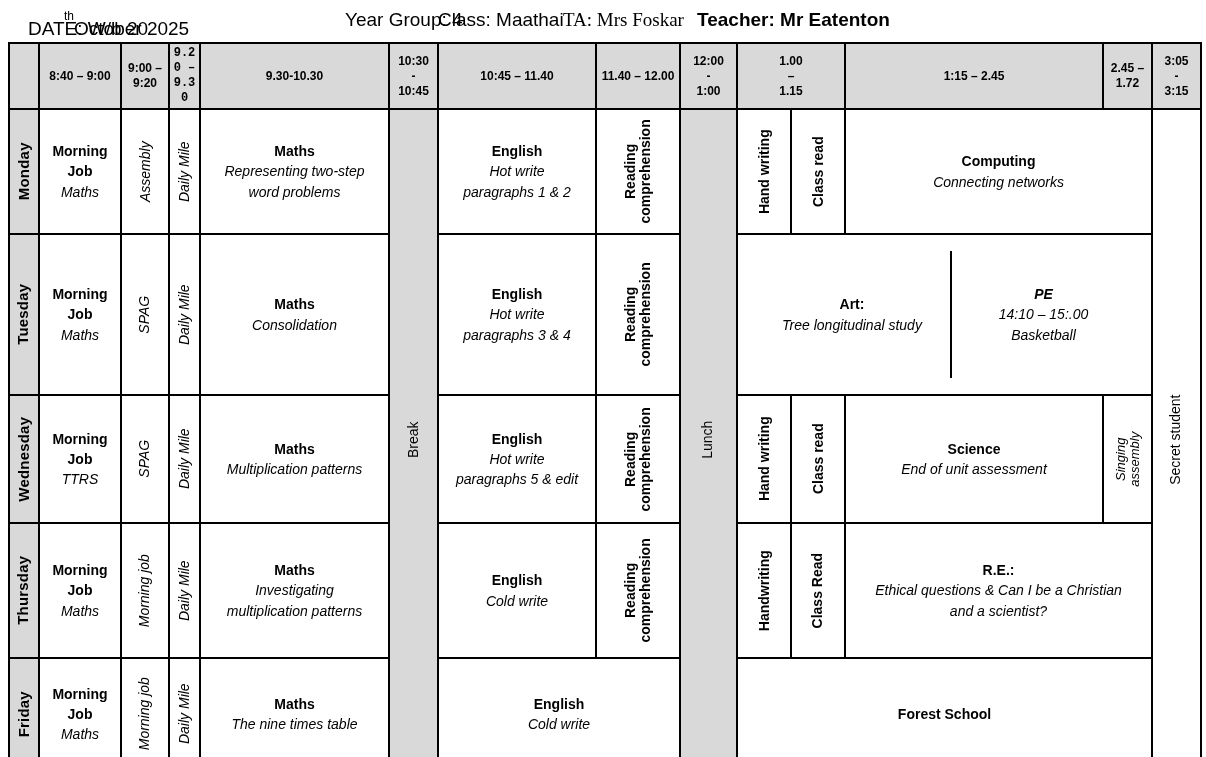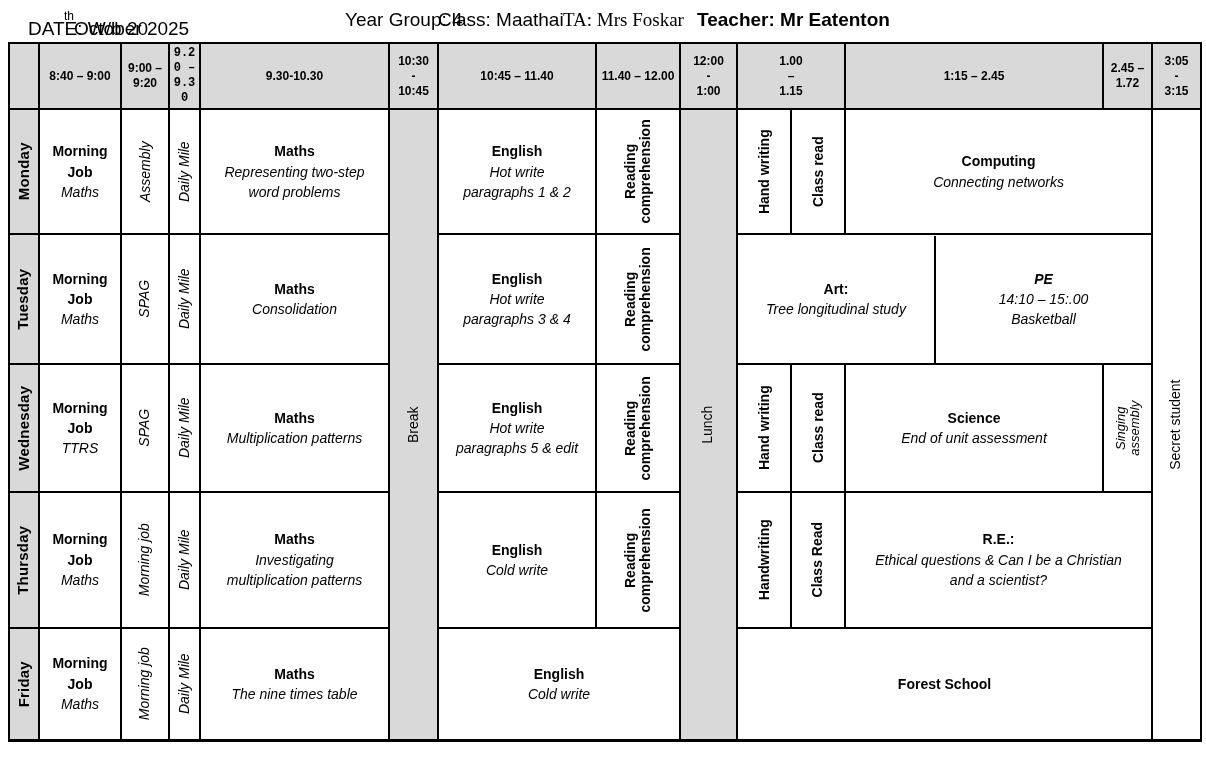--- a/index.html
+++ b/index.html
@@ -63,21 +63,21 @@
   .day  { font-weight: bold; font-size: 15px; letter-spacing: .2px; }
 
   .h-mon  { height: 123px; }
   .h-tue  { height: 127px; }
   .h-wed  { height: 126px; }
   .h-thu  { height: 133px; }
   .h-fri  { height: 110px; }
   .h-full { height: 629px; }
 
   
-  .split { padding: 0; }
+  .split { padding: 16px; }
   .split-in { display: flex; align-items: stretch; }
   .split-in > div { display: flex; flex-direction: column; justify-content: center; }
   .part-art { flex: 0 0 198px; border-right: 2px solid #000; }
   .part-pe  { flex: 1 1 auto; }
 </style>
 </head>
 <body>
 
 <div class="page-head">
   <span class="ph-date"><span>DATE: W/b 20</span><sup>th</sup><span> October 2025</span></span>

